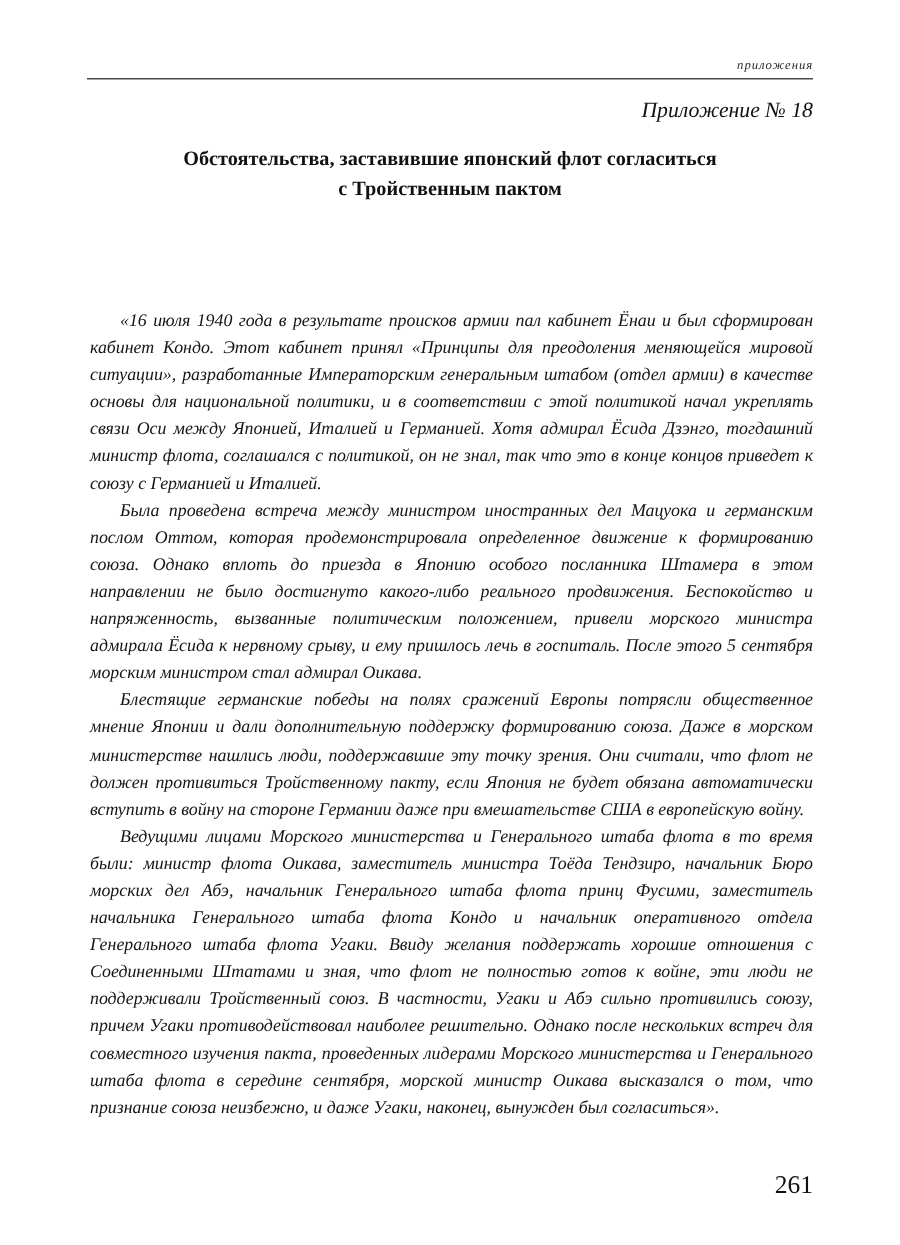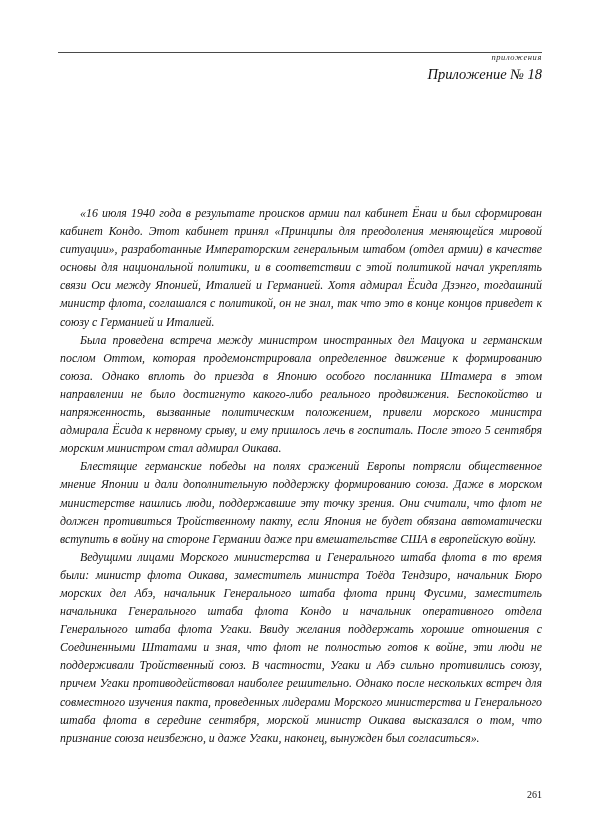--- a/index.html
+++ b/index.html
@@ -12,21 +12,21 @@
     width: 600px;
     height: 830px;
     background: #ffffff;
     font-family: "Liberation Serif", serif;
     color: #1a1a1a;
     box-sizing: border-box;
     overflow: hidden;
   }
   .running-head {
     position: absolute;
-    top: 52px;
+    top: 38px;
     right: 58px;
     font-family: "Liberation Serif", serif;
     font-style: italic;
     font-size: 8.5px;
     letter-spacing: 0.6px;
     color: #2a2a2a;
     text-transform: lowercase;
     text-align: right;
   }
   .rule {
@@ -81,35 +81,37 @@
   }
   .body-text p {
     margin: 0;
     text-indent: 20px;
     font-style: italic;
   }
   .page-number {
     position: absolute;
     bottom: 30px;
     right: 58px;
-    font-size: 10px;
+    font-size: 17px;
     color: #111;
   }
 </style>
 </head>
 <body>
 
 <div class="page">
 
   <div class="running-head">приложения</div>
   <div class="rule"></div>
 
   <div class="appendix-number">Приложение № 18</div>
 
   <div class="title">
+    <div>Обстоятельства, заставившие японский флот согласиться</div>
+    <div>с Тройственным пактом</div>
   </div>
 
 
   <div class="body-text">
     <p>«16 июля 1940 года в результате происков армии пал кабинет Ёнаи и был сформирован кабинет Кондо. Этот кабинет принял «Принципы для преодоления меняющейся мировой ситуации», разработанные Императорским генеральным штабом (отдел армии) в качестве основы для национальной политики, и в соответствии с этой политикой начал укреплять связи Оси между Японией, Италией и Германией. Хотя адмирал Ёсида Дзэнго, тогдашний министр флота, соглашался с политикой, он не знал, так что это в конце концов приведет к союзу с Германией и Италией.</p>
     <p>Была проведена встреча между министром иностранных дел Мацуока и германским послом Оттом, которая продемонстрировала определенное движение к формированию союза. Однако вплоть до приезда в Японию особого посланника Штамера в этом направлении не было достигнуто какого-либо реального продвижения. Беспокойство и напряженность, вызванные политическим положением, привели морского министра адмирала Ёсида к нервному срыву, и ему пришлось лечь в госпиталь. После этого 5 сентября морским министром стал адмирал Оикава.</p>
     <p>Блестящие германские победы на полях сражений Европы потрясли общественное мнение Японии и дали дополнительную поддержку формированию союза. Даже в морском министерстве нашлись люди, поддержавшие эту точку зрения. Они считали, что флот не должен противиться Тройственному пакту, если Япония не будет обязана автоматически вступить в войну на стороне Германии даже при вмешательстве США в европейскую войну.</p>
     <p>Ведущими лицами Морского министерства и Генерального штаба флота в то время были: министр флота Оикава, заместитель министра Тоёда Тендзиро, начальник Бюро морских дел Абэ, начальник Генерального штаба флота принц Фусими, заместитель начальника Генерального штаба флота Кондо и начальник оперативного отдела Генерального штаба флота Угаки. Ввиду желания поддержать хорошие отношения с Соединенными Штатами и зная, что флот не полностью готов к войне, эти люди не поддерживали Тройственный союз. В частности, Угаки и Абэ сильно противились союзу, причем Угаки противодействовал наиболее решительно. Однако после нескольких встреч для совместного изучения пакта, проведенных лидерами Морского министерства и Генерального штаба флота в середине сентября, морской министр Оикава высказался о том, что признание союза неизбежно, и даже Угаки, наконец, вынужден был согласиться».</p>
   </div>
 

